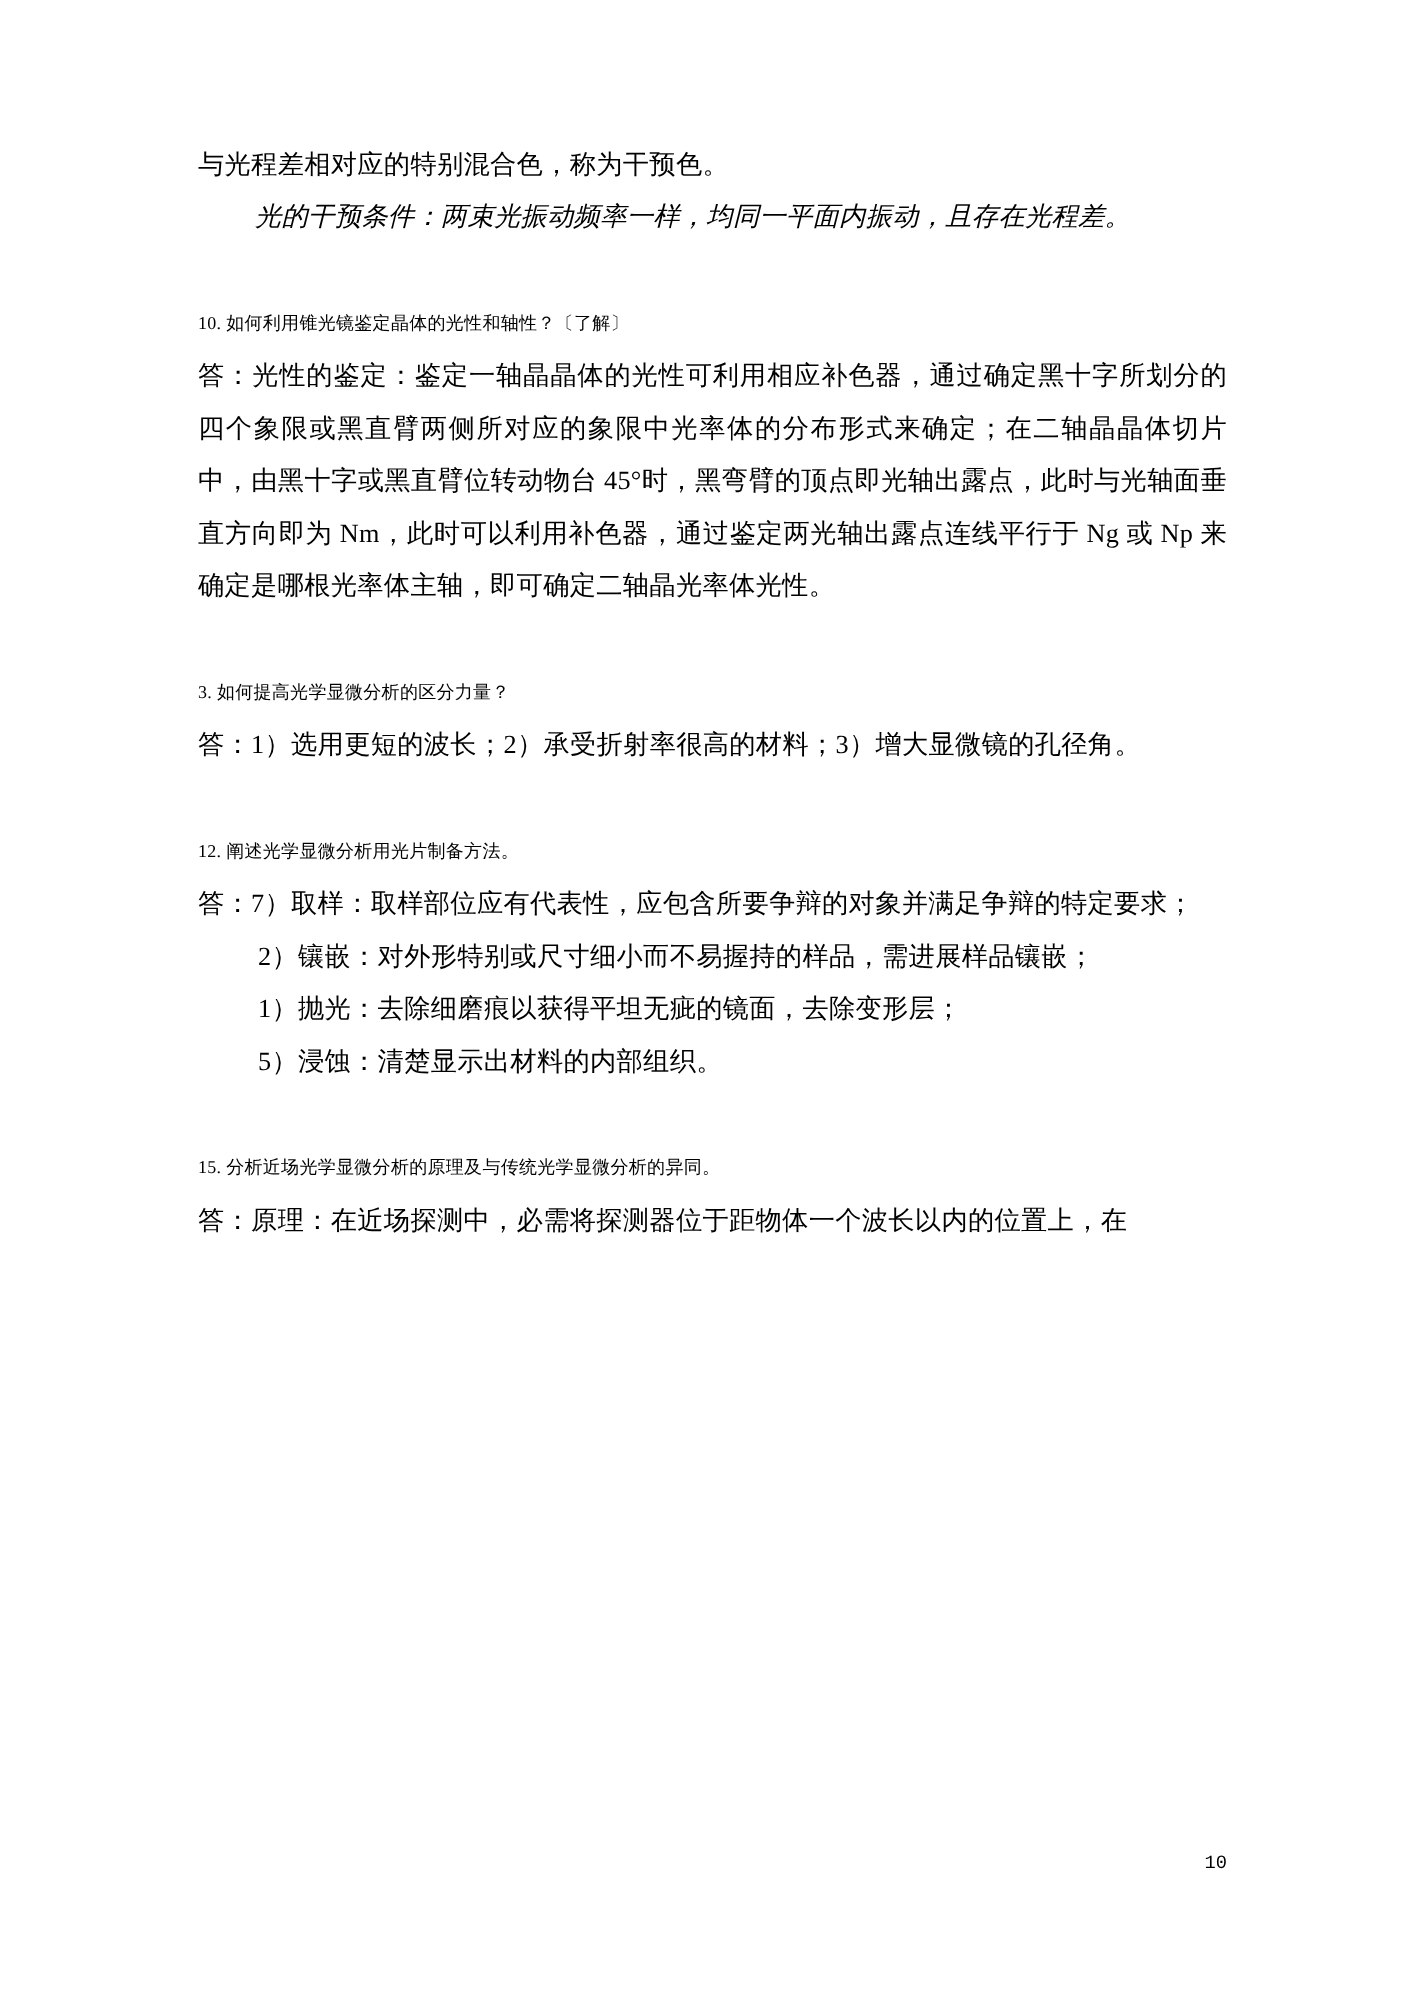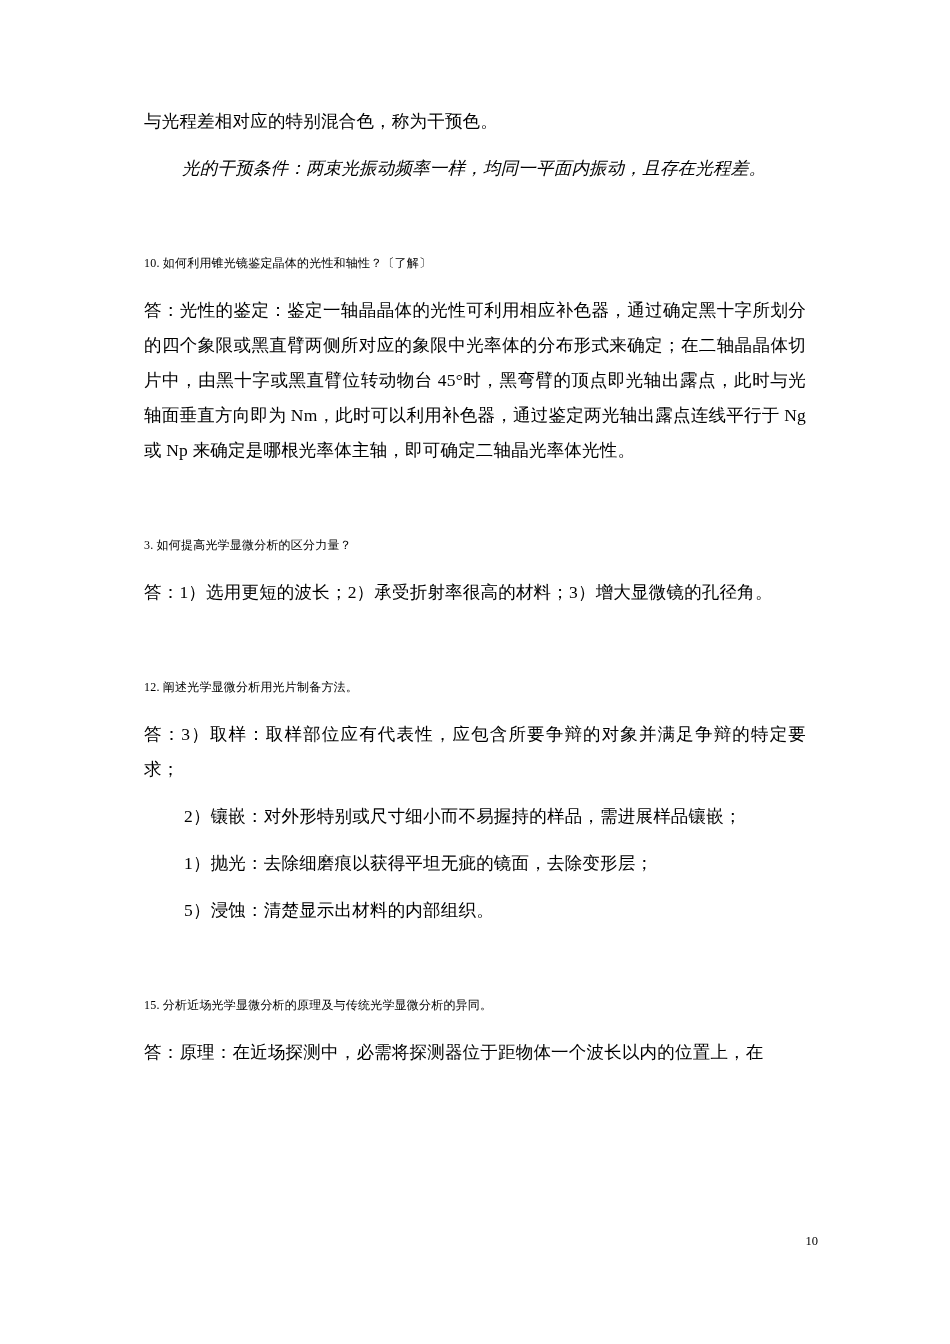--- a/index.html
+++ b/index.html
@@ -18,42 +18,42 @@
     width: 950px;
     height: 1344px;
     box-sizing: border-box;
     padding: 92px 132px 0 132px;
     background: #ffffff;
   }
   .doc-body {
     width: 686px;
   }
   p {
-    margin: 12px;
+    margin: 0;
     font-size: 17.5px;
     line-height: 35px;
     text-align: justify;
     text-justify: inter-ideograph;
     letter-spacing: 0.2px;
   }
   .indent-1 { text-indent: 38px; font-style: italic; }
   .indent-2 { text-indent: 20px; }
   .gap-md { height: 36px; }
   .q-line {
     font-size: 12px;
   }
   .sub-item {
     text-indent: 40px;
   }
   .page-number {
     position: absolute;
     right: 132px;
     bottom: 95px;
     font-size: 12.5px;
-    font-family: Liberation Serif, serif;
+    font-family: Liberation Mono, monospace;
     color: #000000;
   }
 </style>
 </head>
 <body>
 
 <div class="page">
   <div class="doc-body">
 
     <p>与光程差相对应的特别混合色，称为干预色。</p>
@@ -71,21 +71,21 @@
     <div class="gap-md"></div>
 
     <p class="q-line">3. 如何提高光学显微分析的区分力量？</p>
 
     <p>答：1）选用更短的波长；2）承受折射率很高的材料；3）增大显微镜的孔径角。</p>
 
     <div class="gap-md"></div>
 
     <p class="q-line">12. 阐述光学显微分析用光片制备方法。</p>
 
-    <p>答：3）取样：取样部位应有代表性，应包含所要争辩的对象并满足争辩的特定要求；</p>
+    <p>答：7）取样：取样部位应有代表性，应包含所要争辩的对象并满足争辩的特定要求；</p>
     <p class="sub-item">2）镶嵌：对外形特别或尺寸细小而不易握持的样品，需进展样品镶嵌；</p>
     <p class="sub-item">1）抛光：去除细磨痕以获得平坦无疵的镜面，去除变形层；</p>
     <p class="sub-item">5）浸蚀：清楚显示出材料的内部组织。</p>
 
     <div class="gap-md"></div>
 
     <p class="q-line">15. 分析近场光学显微分析的原理及与传统光学显微分析的异同。</p>
 
     <p>答：原理：在近场探测中，必需将探测器位于距物体一个波长以内的位置上，在</p>
 

